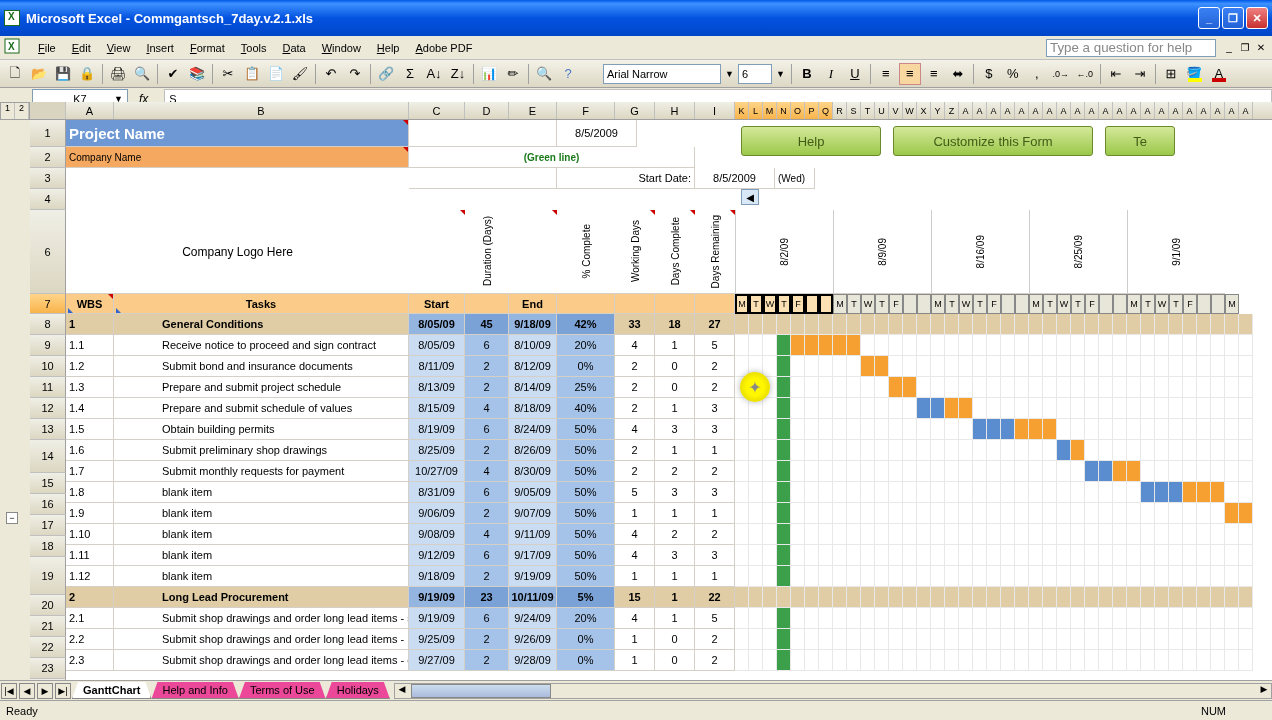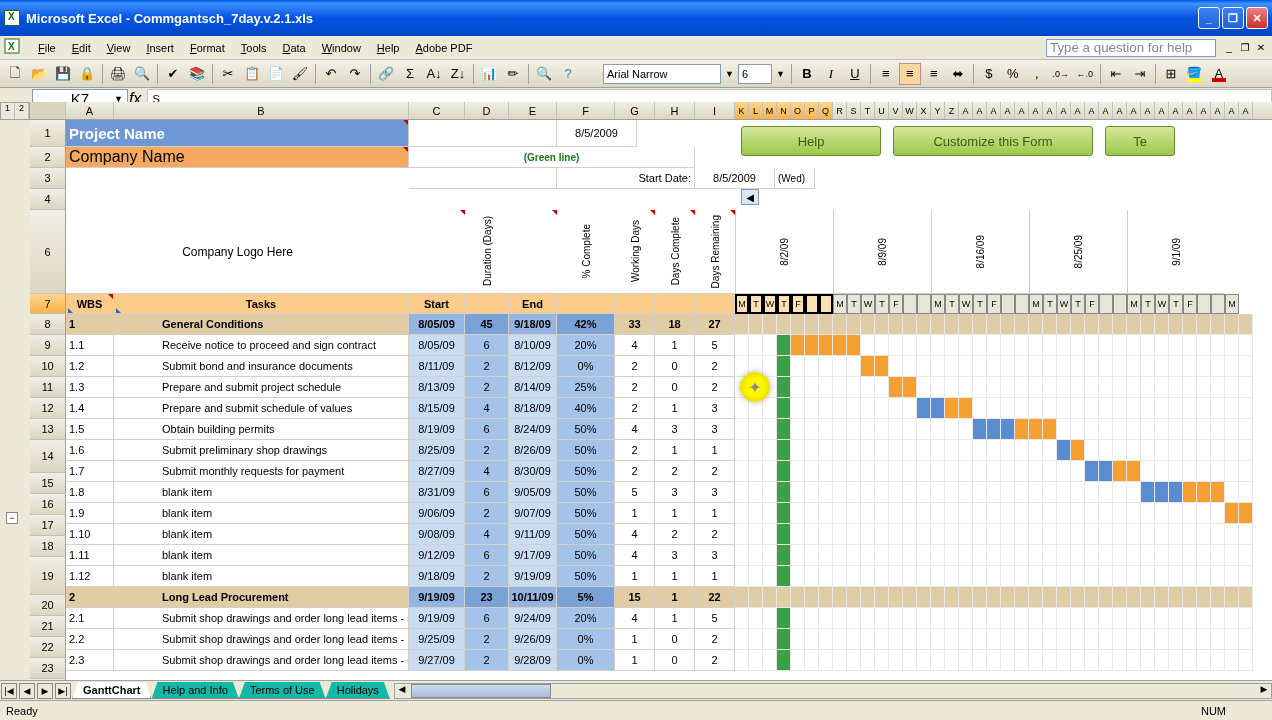--- a/index.html
+++ b/index.html
@@ -31,22 +31,22 @@
 .font-size { width: 34px; height: 20px; border: 1px solid #7f9db9; background: #fff; padding: 1px 3px; font-size: 11px; }
 .tb-bold { font-weight: bold; }
 .tb-italic { font-style: italic; font-family: 'Times New Roman'; }
 .tb-underline { text-decoration: underline; }
 .color-swatch { width: 14px; height: 4px; position: absolute; bottom: 2px; }
 .tb-fill { position: relative; }
 .tb-fontcolor { position: relative; }
 
 
 .formula-row { height: 22px; display: flex; align-items: center; background: #ece9d8; border-bottom: 1px solid #a0a0a0; }
-.namebox { width: 96px; height: 20px; border: 1px solid #7f9db9; background: #fff; padding: 1px 4px; text-align: center; font-size: 15px; margin-left: 32px; }
-.fx { margin: 0 6px; font-style: italic; font-size: 16px; }
+.namebox { width: 96px; height: 20px; border: 1px solid #7f9db9; background: #fff; padding: 1px 4px; text-align: center; font-size: 11px; margin-left: 32px; }
+.fx { margin: 0 16px; font-style: italic; font-size: 12px; }
 .formula-input { flex: 1; height: 20px; border: 1px solid #c0c0c0; background: #fff; padding: 1px 4px; font-size: 11px; }
 
 
 .outline-ind { position: absolute; left: 0; top: 102px; width: 30px; height: 18px; background: #ece9d8; border: 1px solid #a0a0a0; font-size: 9px; display: flex; }
 .outline-ind span { flex: 1; text-align: center; border-right: 1px solid #c0c0c0; }
 
 
 .grid-area { position: absolute; top: 102px; left: 30px; right: 0; bottom: 40px; background: #fff; overflow: hidden; }
 .col-headers { height: 18px; display: flex; background: linear-gradient(to bottom, #f0efe6, #dcd7c2); border-bottom: 1px solid #a0a0a0; }
 .row-headers { position: absolute; left: 0; top: 18px; width: 36px; }
@@ -65,21 +65,21 @@
 .cC { width: 56px; }
 .cD { width: 44px; }
 .cE { width: 48px; }
 .cF { width: 58px; }
 .cG { width: 40px; }
 .cH { width: 40px; }
 .cI { width: 40px; }
 
 
 .hdr-blue { background: #6e98d4; color: #fff; font-weight: bold; font-size: 15px; }
-.hdr-orange { background: #f5a85f; color: #000; font-size: 16px; }
+.hdr-orange { background: #f5a85f; color: #000; font-size: 10px; }
 .hdr-label { background: #f9d4a4; font-weight: bold; text-align: center; justify-content: center; font-size: 11px; }
 .hdr-label.selrow { background: #fbcc89; }
 .section-row .cell { background: #e0cda6; font-weight: bold; font-size: 11px; }
 .data-row .cA, .data-row .cB { font-size: 11px; }
 .data-row .cC, .data-row .cE { background: #c9dcf2; text-align: center; justify-content: center; }
 .data-row .cD { background: #a5c3e8; text-align: center; justify-content: center; }
 .data-row .cF { background: #a5c3e8; text-align: center; justify-content: center; }
 .data-row .cG, .data-row .cH, .data-row .cI { text-align: center; justify-content: center; }
 .section-row .cC, .section-row .cE { background: #94b5e0; text-align: center; justify-content: center; }
 .section-row .cD, .section-row .cF { background: #7aa2d6; text-align: center; justify-content: center; }
@@ -102,21 +102,21 @@
 
 .big-btn { position: absolute; height: 30px; background: linear-gradient(to bottom, #d4e89a, #9bc84a); border: 1px solid #6a8a2a; border-radius: 3px; display: flex; align-items: center; justify-content: center; font-size: 13px; color: #425c16; cursor: pointer; }
 
 
 .outline-col { position: absolute; left: 0; top: 120px; width: 30px; bottom: 40px; background: #ece9d8; }
 
 
 .tab-bar { position: absolute; bottom: 20px; left: 0; right: 0; height: 20px; background: #ece9d8; display: flex; align-items: center; border-top: 1px solid #a0a0a0; }
 .tab-nav { display: flex; }
 .tab-nav span { width: 16px; height: 16px; display: flex; align-items: center; justify-content: center; font-size: 9px; border: 1px solid #888; margin: 0 1px; cursor: default; }
-.tab { padding: 2px 10px; background: #14b8a6; border: 1px solid #888; border-top: none; font-size: 11px; clip-path: polygon(6px 0, calc(100% - 6px) 0, 100% 100%, 0 100%); cursor: default; }
+.tab { padding: 2px 10px; background: #ec4899; border: 1px solid #888; border-top: none; font-size: 11px; clip-path: polygon(6px 0, calc(100% - 6px) 0, 100% 100%, 0 100%); cursor: default; }
 .tab.active { background: #fff; font-weight: bold; }
 .hscroll { flex: 1; height: 16px; background: #ece9d8; margin-left: 4px; position: relative; border: 1px solid #a0a0a0; }
 .hscroll-thumb { position: absolute; left: 16px; width: 140px; height: 14px; background: linear-gradient(to bottom, #cde, #abd); border: 1px solid #888; }
 
 
 .statusbar { position: absolute; bottom: 0; left: 0; right: 0; height: 20px; background: #ece9d8; border-top: 1px solid #a0a0a0; display: flex; align-items: center; padding: 0 6px; font-size: 11px; }
 .statusbar .num { margin-left: auto; margin-right: 40px; }
 
 
 .marker { position: absolute; width: 30px; height: 30px; border-radius: 50%; background: radial-gradient(circle, #fff700 40%, #d4c800 100%); display: flex; align-items: center; justify-content: center; font-size: 16px; color: #888; z-index: 100; box-shadow: 0 0 6px rgba(0,0,0,0.3); }
@@ -797,21 +797,21 @@
           <div class="cell gantt-cell"></div>
           <div class="cell gantt-cell"></div>
           <div class="cell gantt-cell"></div>
           <div class="cell gantt-cell"></div>
           <div class="cell gantt-cell"></div>
           <div class="cell gantt-cell"></div>
         </div>
         <div class="cell-row data-row">
           <div class="cell cA">1.7</div>
           <div class="cell cB" style="padding-left: 48px;">Submit monthly requests for payment</div>
-          <div class="cell cC">8/27/09</div>
+          <div class="cell cC">10/27/09</div>
           <div class="cell cD">4</div>
           <div class="cell cE">8/30/09</div>
           <div class="cell cF">50%</div>
           <div class="cell cG">2</div>
           <div class="cell cH">2</div>
           <div class="cell cI">2</div>
           <div class="cell gantt-cell"></div>
           <div class="cell gantt-cell"></div>
           <div class="cell gantt-cell"></div>
           <div class="cell gantt-cell g-green"></div>

